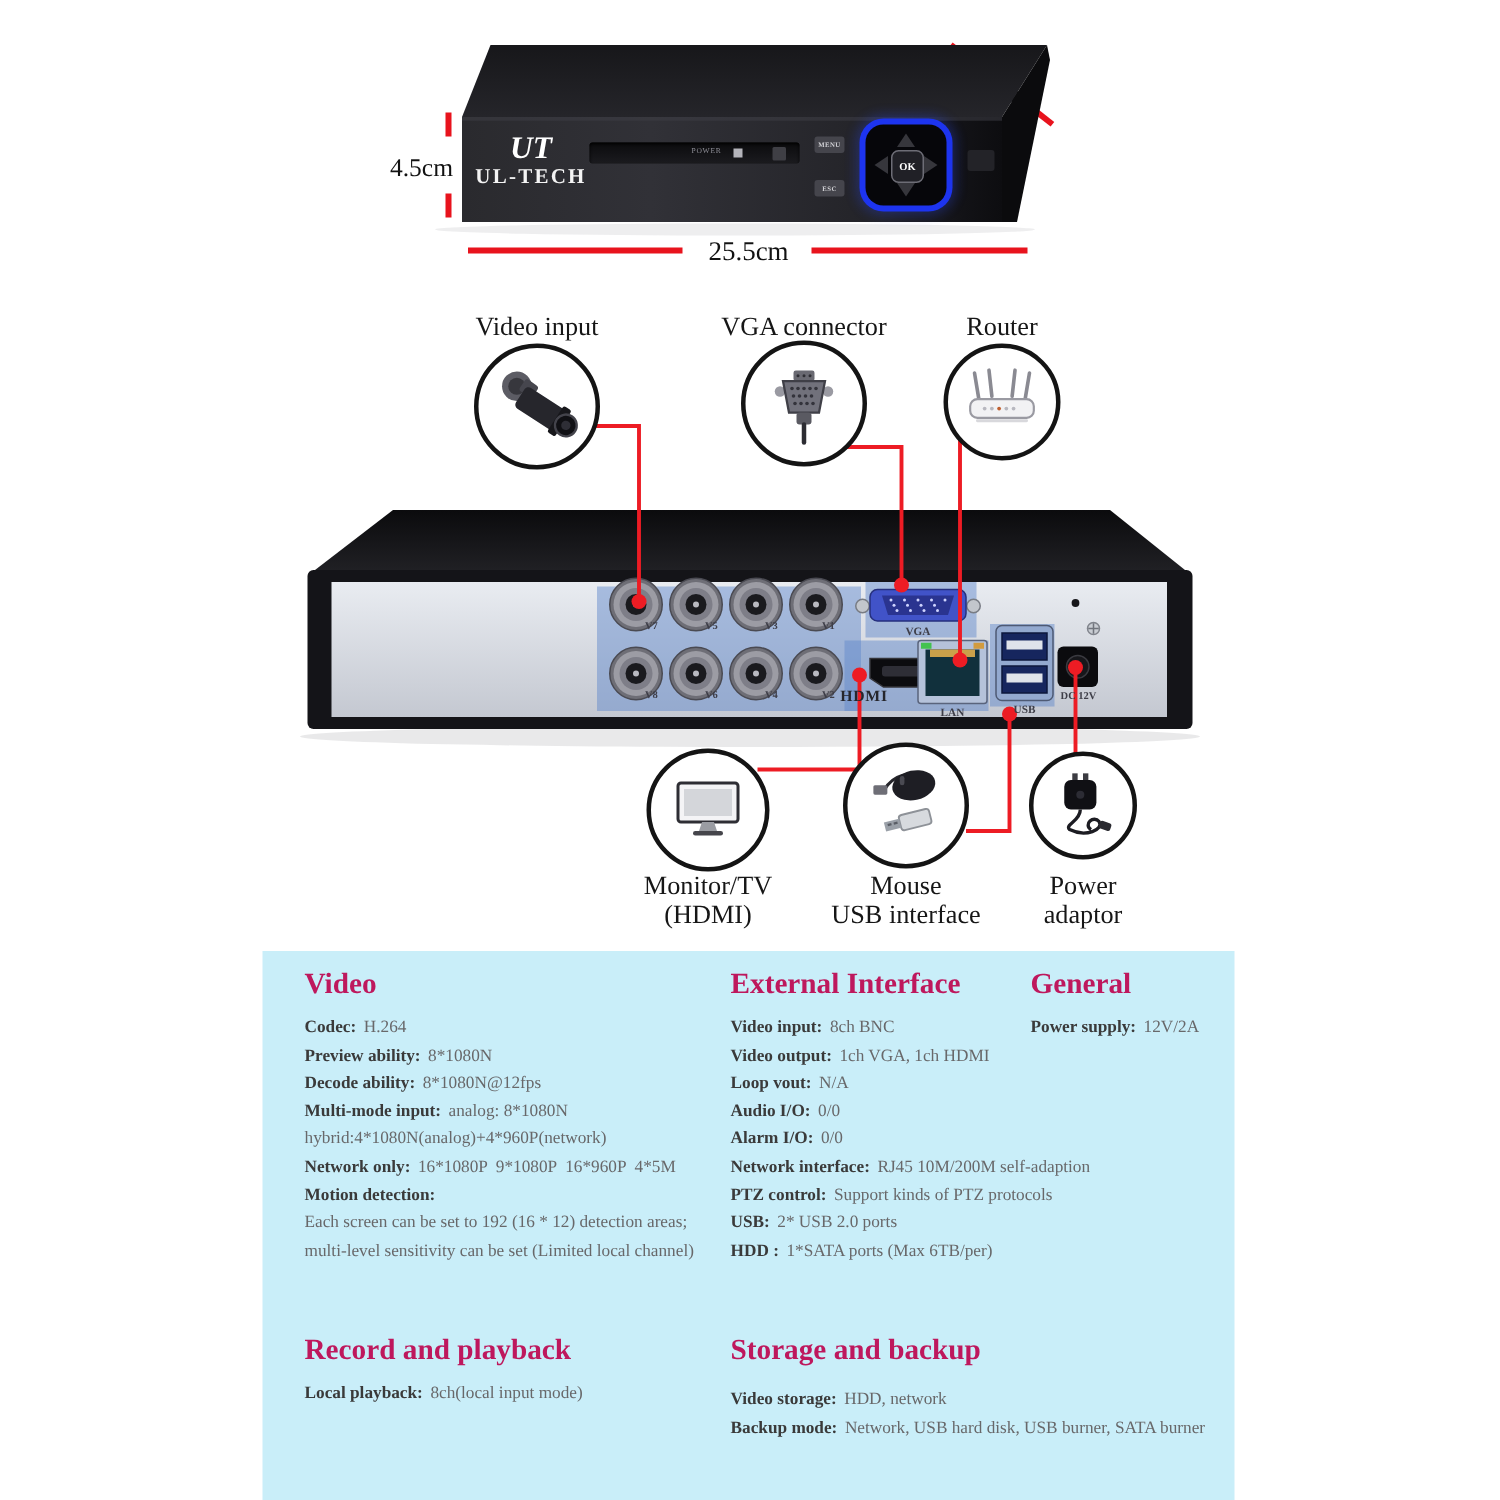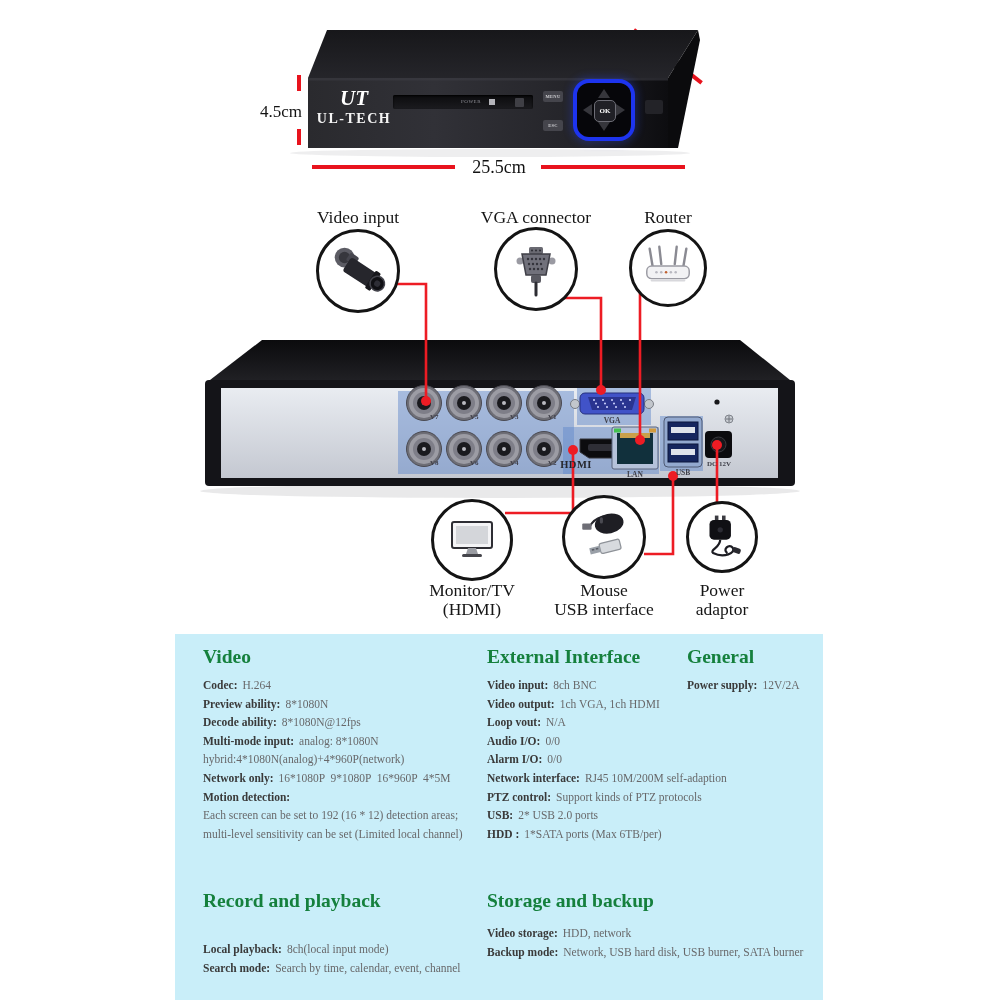--- a/index.html
+++ b/index.html
@@ -21,21 +21,21 @@
             display:flex;align-items:center;justify-content:center;letter-spacing:.3px;}
   .dpad{background:#06060a;border-radius:12px;box-shadow:0 0 0 4px #1d34ef,0 0 8px 6px rgba(40,70,240,.30);}
   .tri{width:0;height:0;position:absolute;}
   .ok-btn{position:absolute;left:17px;top:17px;width:20px;height:20px;background:#202026;
           border:1.5px solid #6d6d76;border-radius:5px;color:#fff;font-size:7px;font-weight:bold;
           display:flex;align-items:center;justify-content:center;}
   .logo-ut{font-size:21px;font-style:italic;font-weight:900;color:#fff;letter-spacing:0;}
   .logo-name{font-size:14px;font-weight:800;color:#f4f4f4;letter-spacing:1.5px;}
   
   .spec-panel{left:175px;top:634px;width:648px;height:366px;background:#c9eef9;}
-  .spec-title{font-size:19.5px;font-weight:bold;color:#15803d;margin-bottom:8px;}
+  .spec-title{font-size:19.5px;font-weight:bold;color:#be185d;margin-bottom:8px;}
   .spec-row{line-height:18.6px;font-size:11.5px;white-space:nowrap;}
   .spec-row-lg{line-height:19px;}
   .sl{font-weight:bold;color:#3a3a3a;margin-right:5px;}
   .sl:empty{margin-right:0;}
   .sv{color:#68686a;white-space:pre;}
 </style>
 </head>
 <body>
 
 <div class="stage">
@@ -394,23 +394,22 @@
       <div class="spec-row"><span class="sl">USB:</span><span class="sv">2* USB 2.0 ports</span></div>
       <div class="spec-row"><span class="sl">HDD :</span><span class="sv">1*SATA ports (Max 6TB/per)</span></div>
     </div>
 
     <div class="ab" style="left:512px;top:12px;width:136px">
       <div class="spec-title">General</div>
       <div class="spec-row"><span class="sl">Power supply:</span><span class="sv">12V/2A</span></div>
     </div>
 
     <div class="ab" style="left:28px;top:256px;width:290px">
-      <div class="spec-title" style="margin-bottom:28px">Record and playback</div>
+      <div class="spec-title" style="margin-bottom:8px">Record and playback</div>
       <div class="spec-row spec-row-lg"><span class="sl">Local playback:</span><span class="sv">8ch(local input mode)</span></div>
-      <div class="spec-row spec-row-lg"><span class="sl">Search mode:</span><span class="sv">Search by time, calendar, event, channel</span></div>
     </div>
 
     <div class="ab" style="left:312px;top:256px;width:336px">
       <div class="spec-title" style="margin-bottom:12px">Storage and backup</div>
       <div class="spec-row spec-row-lg"><span class="sl">Video storage:</span><span class="sv">HDD, network</span></div>
       <div class="spec-row spec-row-lg"><span class="sl">Backup mode:</span><span class="sv">Network, USB hard disk, USB burner, SATA burner</span></div>
     </div>
 
   </div>
 </div>

